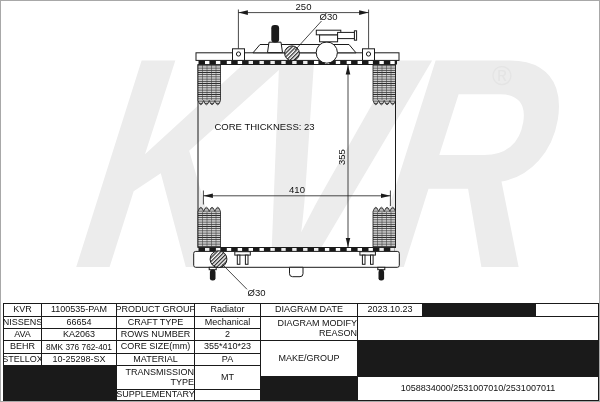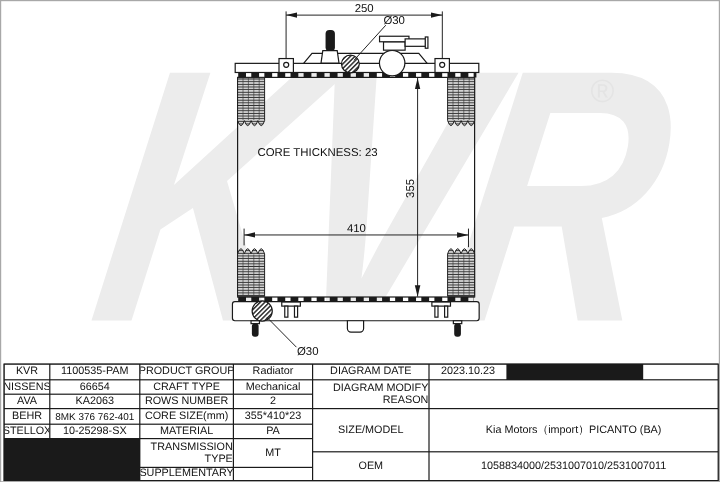--- a/index.html
+++ b/index.html
@@ -168,30 +168,28 @@
 
     <div class="cell" style="grid-area:3/1/4/2">AVA</div>
     <div class="cell" style="grid-area:3/2/4/3">KA2063</div>
     <div class="cell" style="grid-area:3/3/4/4">ROWS NUMBER</div>
     <div class="cell" style="grid-area:3/4/4/5">2</div>
 
     <div class="cell" style="grid-area:4/1/5/2">BEHR</div>
     <div class="cell sm" style="grid-area:4/2/5/3">8MK 376 762-401</div>
     <div class="cell" style="grid-area:4/3/5/4">CORE SIZE(mm)</div>
     <div class="cell" style="grid-area:4/4/5/5">355*410*23</div>
-    <div class="cell" style="grid-area:4/5/7/6">SIZE/MODEL</div>
-    <div class="cell" style="grid-area:4/6/7/9">Kia Motors（import）PICANTO (BA)</div>
+    <div class="cell" style="grid-area:4/5/7/6">MAKE/GROUP</div>
 
     <div class="cell" style="grid-area:5/1/6/2">STELLOX</div>
     <div class="cell" style="grid-area:5/2/6/3">10-25298-SX</div>
     <div class="cell" style="grid-area:5/3/6/4">MATERIAL</div>
     <div class="cell" style="grid-area:5/4/6/5">PA</div>
 
     <div class="cell" style="grid-area:6/4/8/5">MT</div>
     <div class="cell wrap" style="grid-area:6/3/8/4">TRANSMISSION TYPE</div>
     <div class="cell" style="grid-area:8/3/9/4">SUPPLEMENTARY</div>
     <div class="cell" style="grid-area:8/4/9/5"></div>
 
-    <div class="cell" style="grid-area:7/5/9/6">OEM</div>
     <div class="cell" style="grid-area:7/6/9/9">1058834000/2531007010/2531007011</div>
   </div>
 
 </div>
 
 </body></html>

